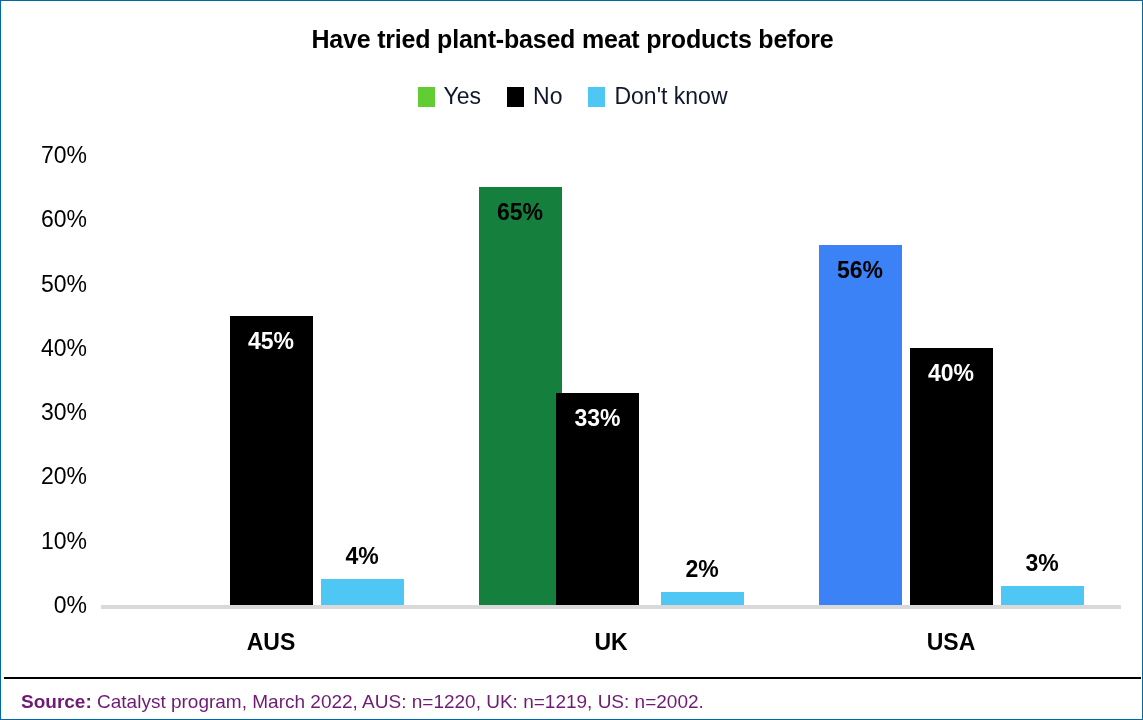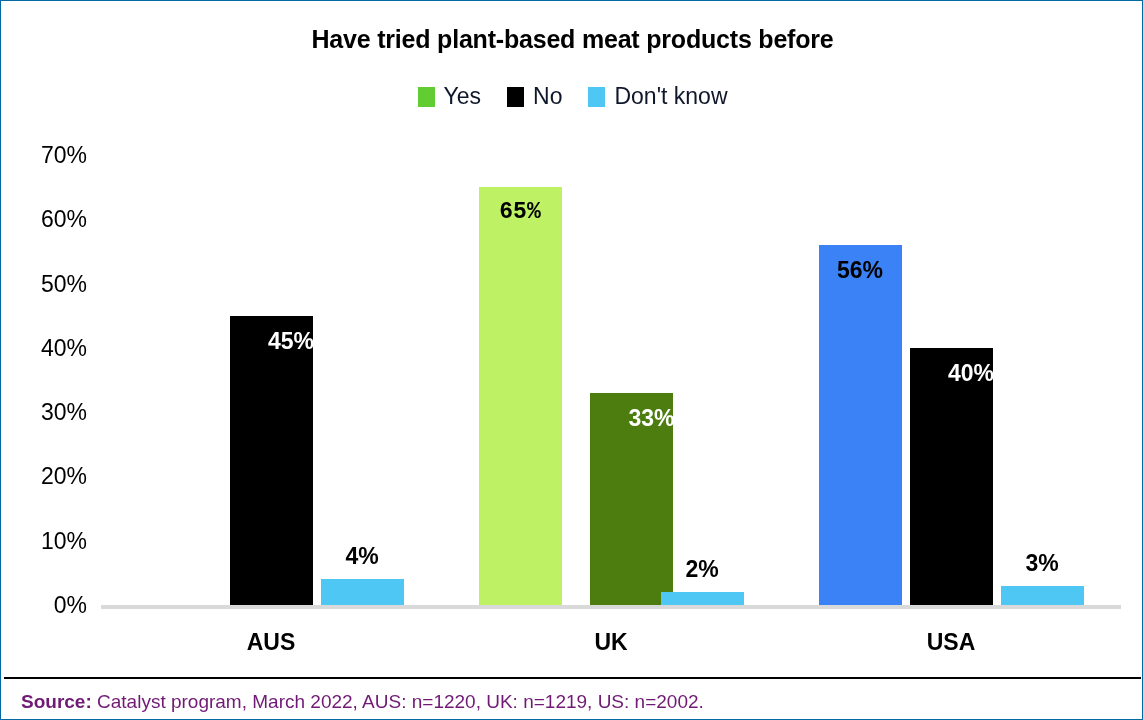--- a/index.html
+++ b/index.html
@@ -94,21 +94,21 @@
     transform: translateY(-50%);
     white-space: nowrap;
   }
 
   
   .bar {
     position: absolute;
     bottom: 0;
   }
   .bar-yes  { background: #62cc33; }
-  .bar-no   { background: #000000; padding-left: 20px; }
+  .bar-no   { background: #000000; }
   .bar-dk   { background: #4fc7f5; }
 
   .bar-value {
     position: absolute;
     width: 100%;
     text-align: center;
     font-size: 23px;
     font-weight: bold;
     white-space: nowrap;
   }
@@ -180,24 +180,24 @@
 
   <div id="axis-baseline"></div>
 
   <div id="plot-area">
       <div class="bar bar-no" style="left: 128.5px; width: 83px; height: 289.286px; background: rgb(0, 0, 0);">
         <div class="bar-value value-inside-dark">45%</div>
       </div>
       <div class="bar bar-dk" style="left: 219.5px; width: 83px; height: 25.7143px; background: rgb(79, 199, 245);">
         <div class="bar-value value-above">4%</div>
       </div>
-      <div class="bar bar-yes" style="left: 377.5px; width: 83px; height: 417.857px; background: #bef264; font-family: Liberation Mono, monospace;">
+      <div class="bar bar-yes" style="left: 377.5px; width: 83px; height: 417.857px; background: #15803d;">
         <div class="bar-value value-inside-light">65%</div>
       </div>
-      <div class="bar bar-no" style="left: 489px; width: 83px; height: 212.143px; background: #4d7c0f;">
+      <div class="bar bar-no" style="left: 455px; width: 83px; height: 212.143px; background: #000000;">
         <div class="bar-value value-inside-dark">33%</div>
       </div>
       <div class="bar bar-dk" style="left: 559.5px; width: 83px; height: 12.8571px; background: rgb(79, 199, 245);">
         <div class="bar-value value-above">2%</div>
       </div>
       <div class="bar bar-yes" style="left: 717.5px; width: 83px; height: 360px; background: #3b82f6;">
         <div class="bar-value value-inside-light">56%</div>
       </div>
       <div class="bar bar-no" style="left: 808.5px; width: 83px; height: 257.143px; background: rgb(0, 0, 0);">
         <div class="bar-value value-inside-dark">40%</div>

